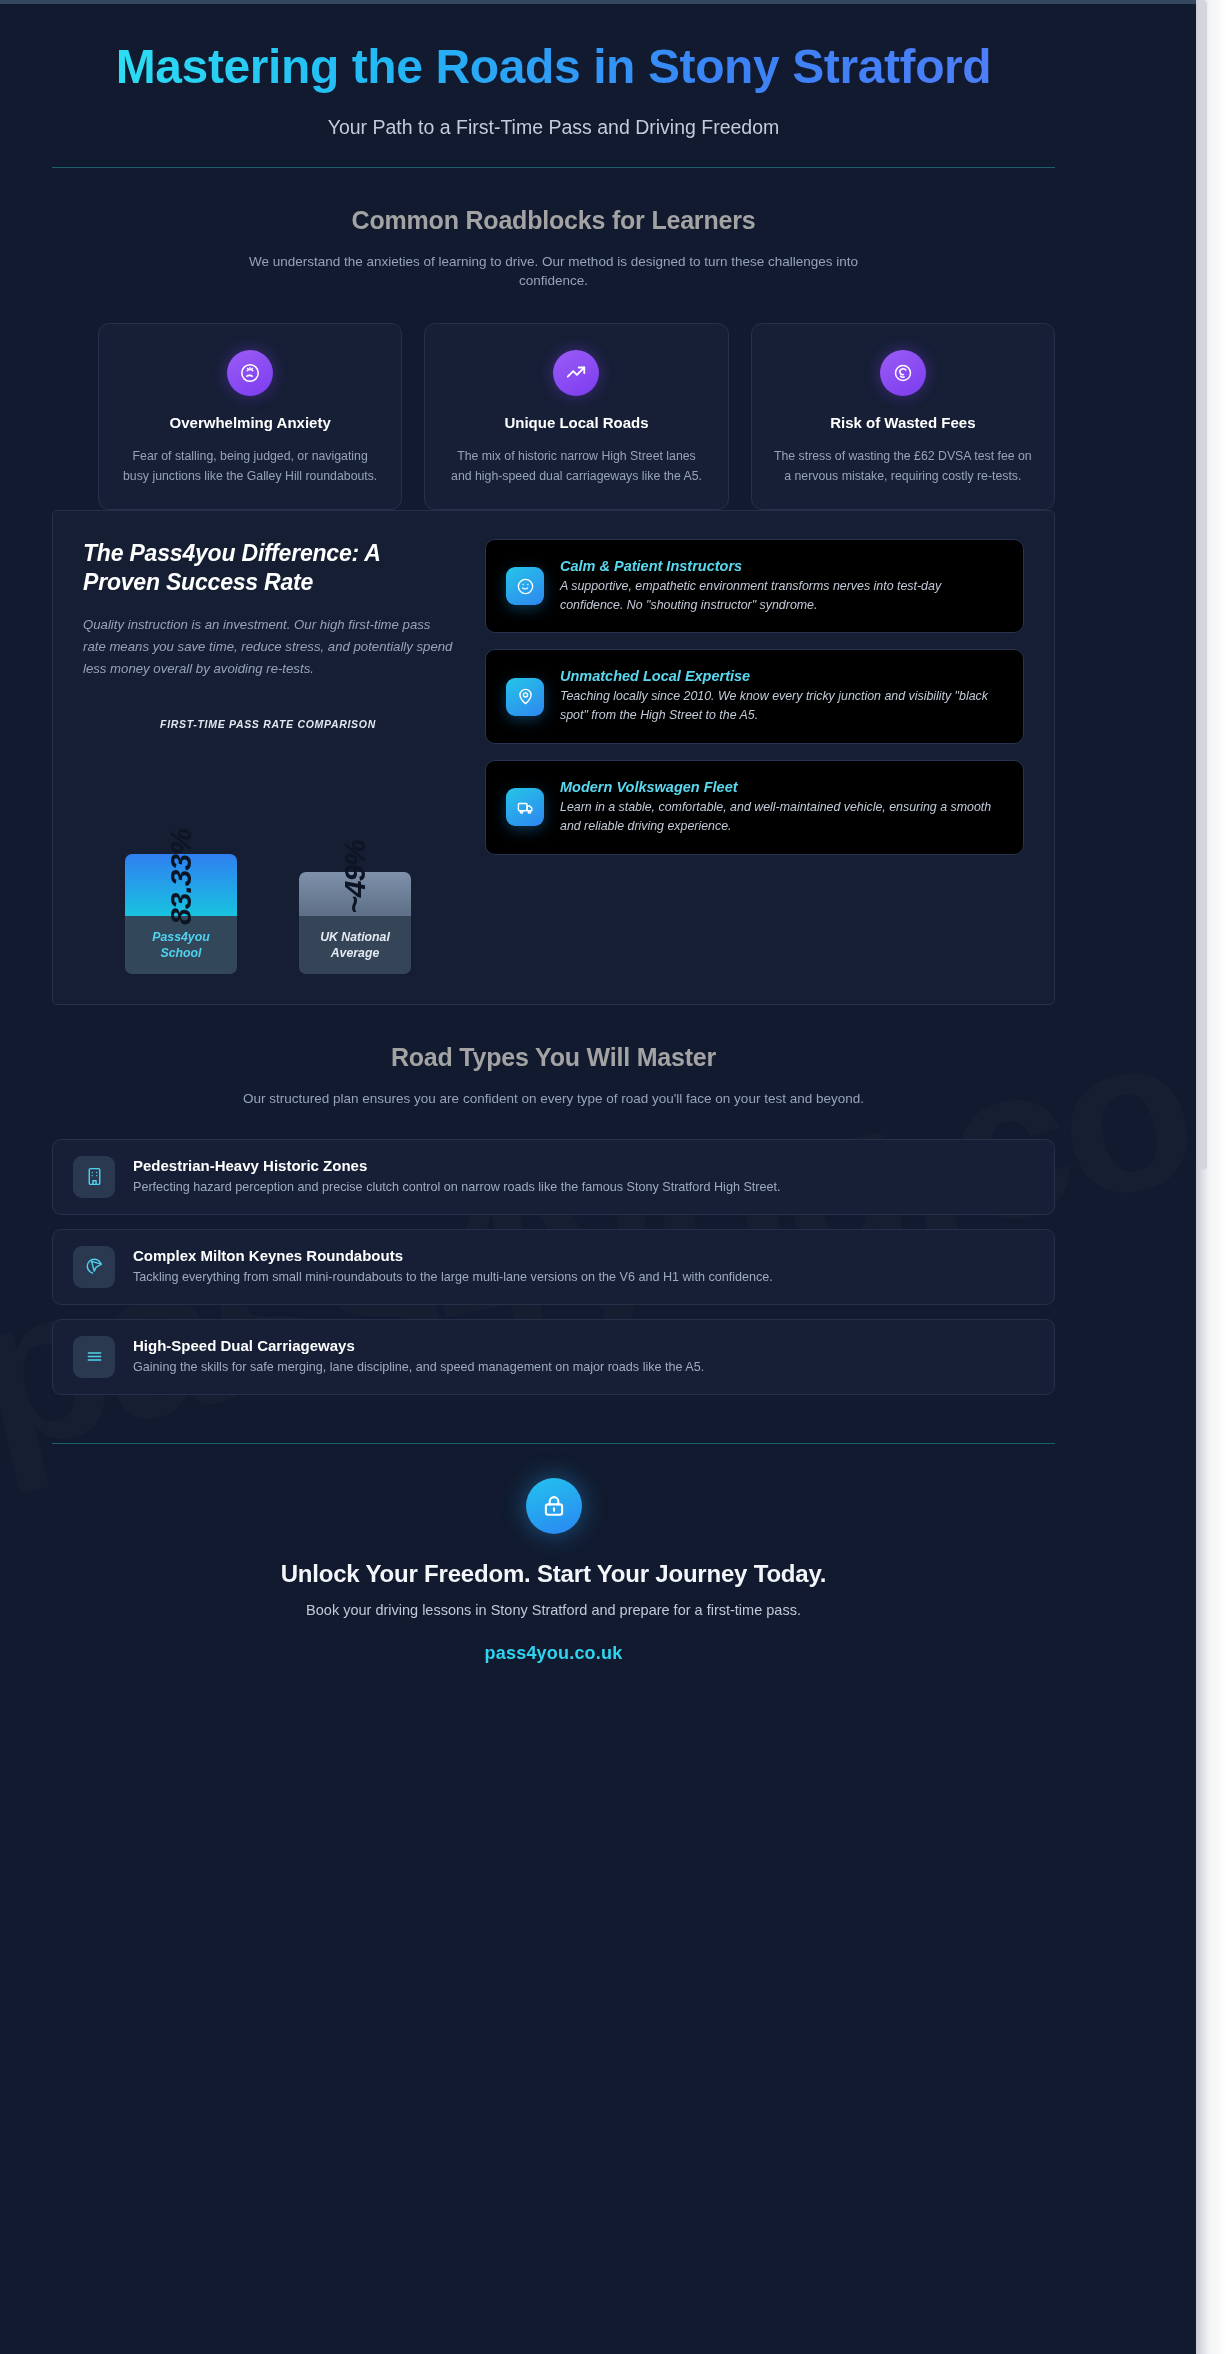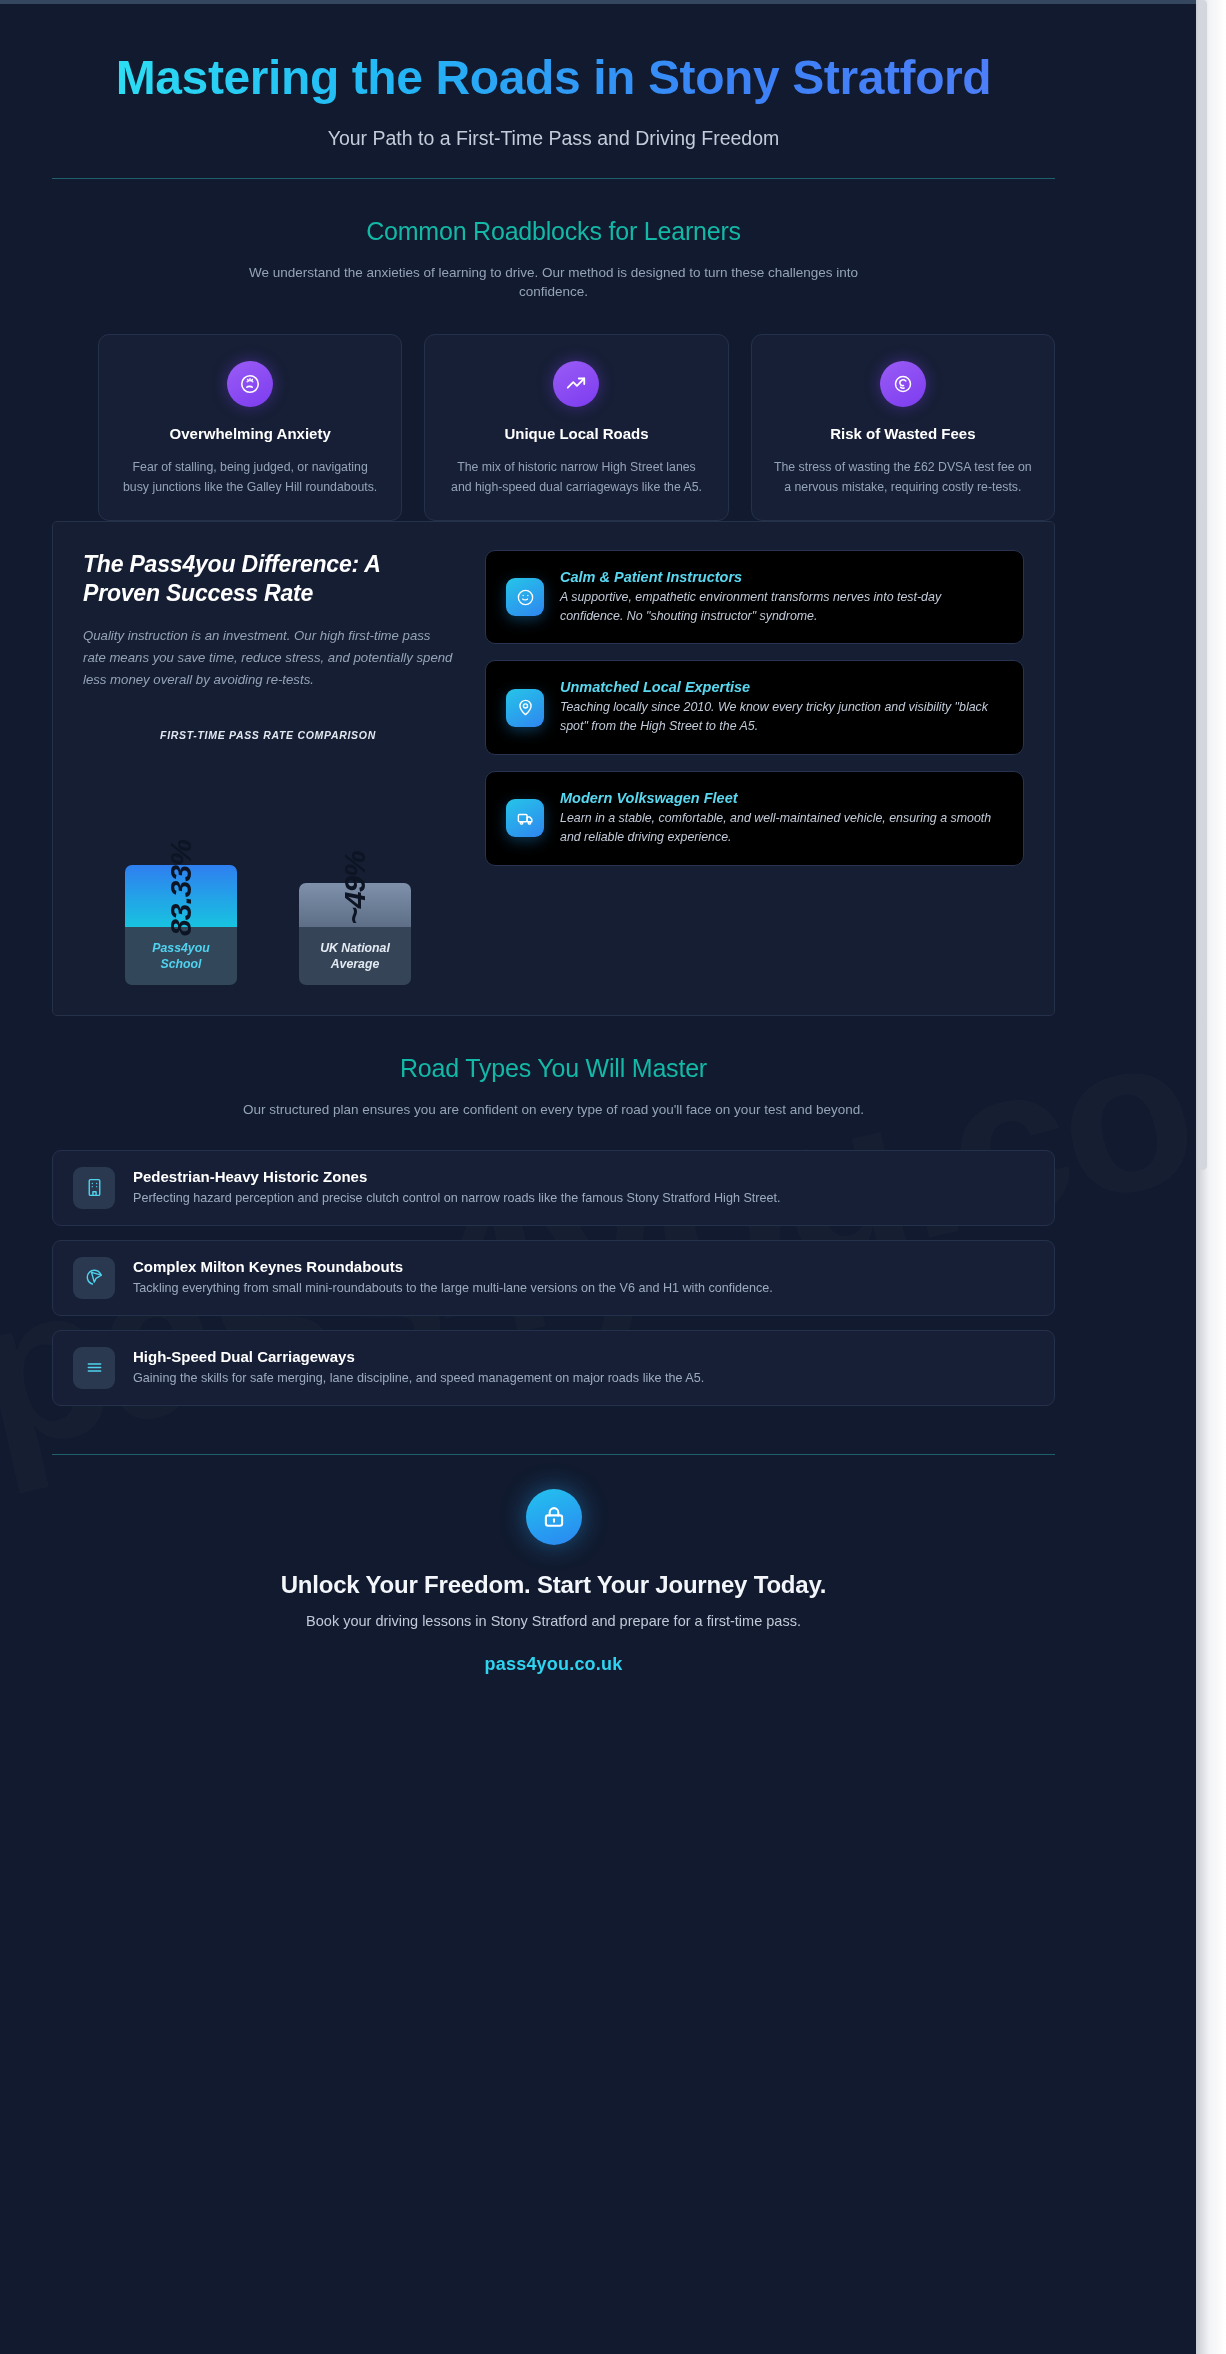--- a/index.html
+++ b/index.html
@@ -28,21 +28,21 @@
     position: absolute;
     top: 0; left: 2px;
     width: 9px; height: 1170px;
     background: #d3d6dd;
     border-radius: 5px;
   }
 
   .inner {
     position: relative;
     width: 1107px;
-    padding: 13px 52px;
+    padding: 2px 52px;
     z-index: 2;
   }
 
   
   .watermark {
     position: absolute;
     left: -40px;
     top: 1090px;
     width: 1450px;
     text-align: left;
@@ -83,22 +83,22 @@
     height: 1px;
     background: #1e5f6b;
     border: 0;
   }
 
   
   .section { margin-top: 38px; }
   .section-title {
     text-align: center;
     font-size: 25px;
-    font-weight: 400;
-    color: #14b8a6;
+    font-weight: 700;
+    color: #a3a3a3;
     letter-spacing: -0.2px;
   }
   .section-sub {
     margin: 17px auto 0;
     max-width: 640px;
     text-align: center;
     font-size: 13.5px;
     line-height: 1.45;
     color: #95a3b8;
   }

